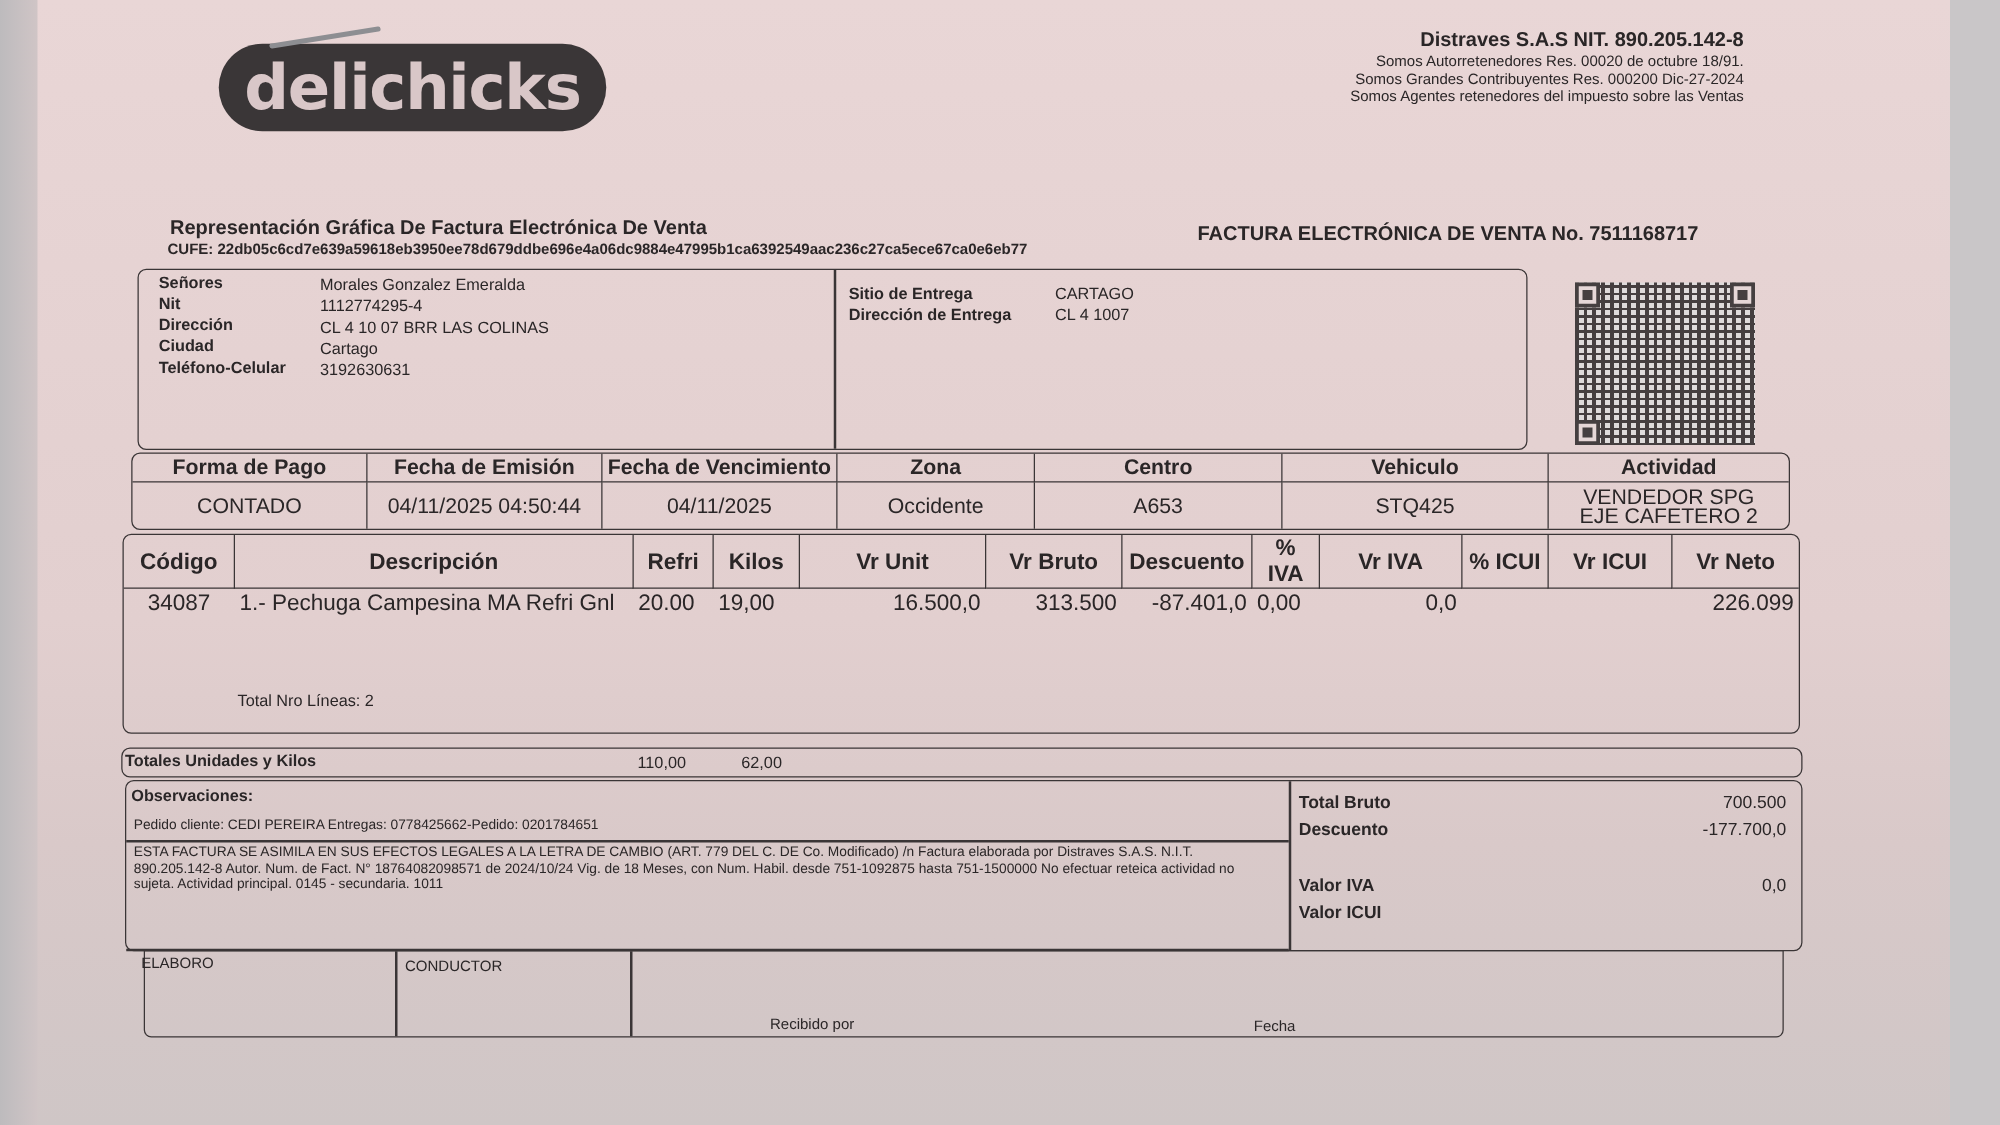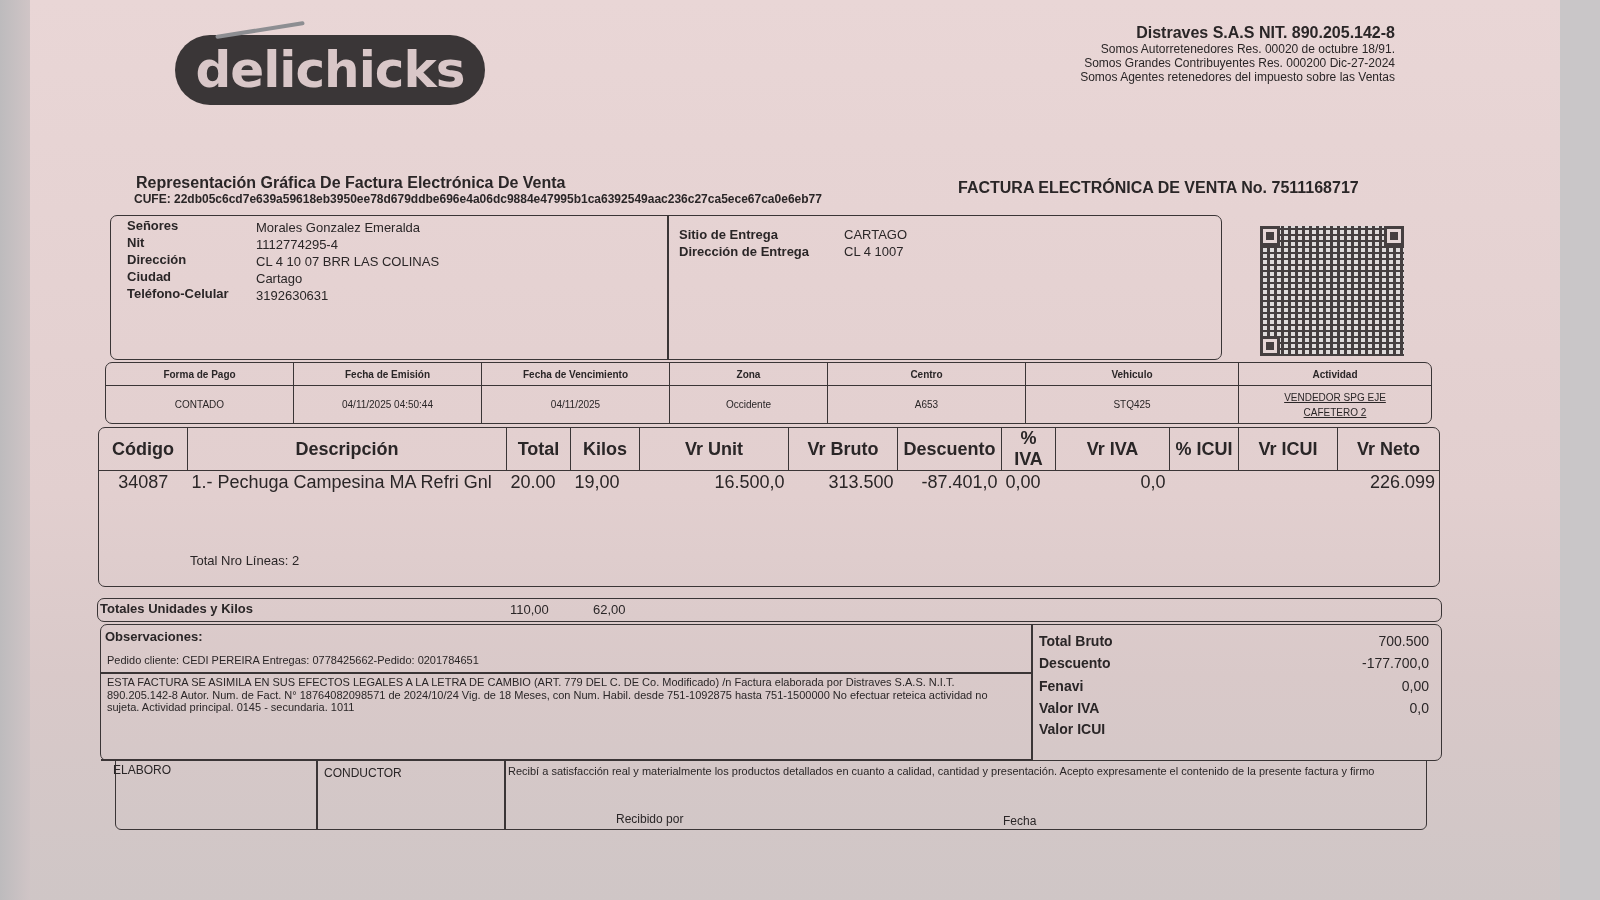--- a/index.html
+++ b/index.html
@@ -23,21 +23,21 @@
   .kv b{display:inline-block;}
   .qr{left:1260px;top:226px;width:144px;height:130px;
       background:
         repeating-linear-gradient(90deg,#2a2627 0 3px,transparent 3px 7px),
         repeating-linear-gradient(0deg,#2a2627 0 2px,transparent 2px 6px),#ddd;
       opacity:.85;}
   .qr .f{position:absolute;width:14px;height:14px;border:3px solid #2a2627;background:#e6d8d8;}
   .qr .f::after{content:"";position:absolute;left:3px;top:3px;width:8px;height:8px;background:#2a2627;}
   table{border-collapse:collapse;}
   .info{left:105px;top:362px;width:1325px;height:60px;}
-  .info table{width:100%;height:100%;font-size:10px;}
+  .info table{width:100%;height:100%;font-size:17px;}
   .info th{font-weight:bold;border-right:1.5px solid #3a3536;border-bottom:1.5px solid #3a3536;height:20px;}
   .info td{text-align:center;border-right:1.5px solid #3a3536;vertical-align:middle;line-height:15px;}
   .info th:last-child,.info td:last-child{border-right:none;}
   .items{left:98px;top:427px;width:1340px;height:158px;}
   .items table{width:100%;font-size:18px;}
   .items th{font-weight:bold;border-right:1.5px solid #3a3536;border-bottom:1.5px solid #3a3536;height:20px;padding:0 4px;}
   .items th:last-child{border-right:none;}
   .items td{height:23px;padding:0 4px;}
   .r{text-align:right;}
   .lines{left:190px;top:553px;font-size:13px;}
@@ -122,33 +122,33 @@
       <th style="width:210px">Vehiculo</th>
       <th>Actividad</th>
     </tr>
     <tr>
       <td>CONTADO</td>
       <td>04/11/2025 04:50:44</td>
       <td>04/11/2025</td>
       <td>Occidente</td>
       <td>A653</td>
       <td>STQ425</td>
-      <td style="padding:0 20px;text-decoration:underline;">VENDEDOR SPG EJE CAFETERO 2</td>
+      <td style="padding:0 20px;">VENDEDOR SPG EJE CAFETERO 2</td>
     </tr>
   </tbody>
     </table>
 </div>
 
 <div class="abs box items">
   <table>
     <tbody>
         <tr>
       <th style="width:80px">Código</th>
       <th style="width:310px">Descripción</th>
-      <th style="width:55px">Total</th>
+      <th style="width:55px">Refri</th>
       <th style="width:60px">Kilos</th>
       <th style="width:140px">Vr Unit</th>
       <th style="width:100px">Vr Bruto</th>
       <th style="width:95px">Descuento</th>
       <th style="width:45px">% IVA</th>
       <th style="width:105px">Vr IVA</th>
       <th style="width:60px">% ICUI</th>
       <th style="width:90px">Vr ICUI</th>
       <th>Vr Neto</th>
     </tr>
@@ -180,26 +180,24 @@
 <div class="abs box obs">
   <div class="split"></div>
   <div class="hl" style="top:47px;width:930px;"></div>
   <div class="hl" style="top:134px;width:930px;"></div>
   <div class="obs-title">Observaciones:</div>
   <div class="obs-pedido">Pedido cliente: CEDI PEREIRA Entregas: 0778425662-Pedido: 0201784651</div>
   <div class="obs-legal">ESTA FACTURA SE ASIMILA EN SUS EFECTOS LEGALES A LA LETRA DE CAMBIO (ART. 779 DEL C. DE Co. Modificado) /n Factura elaborada por Distraves S.A.S. N.I.T. 890.205.142-8 Autor. Num. de Fact. N° 18764082098571 de 2024/10/24 Vig. de 18 Meses, con Num. Habil. desde 751-1092875 hasta 751-1500000 No efectuar reteica actividad no sujeta. Actividad principal. 0145 - secundaria. 1011</div>
 
   <div class="sum" style="top:8px"><span>Total Bruto</span><span class="sv">700.500</span></div>
   <div class="sum" style="top:30px"><span>Descuento</span><span class="sv">-177.700,0</span></div>
-  <div class="sum" style="top:53px"><span>Fenavi</span><span class="sv">0,00</span></div>
   <div class="sum" style="top:75px"><span>Valor IVA</span><span class="sv">0,0</span></div>
   <div class="sum" style="top:96px"><span>Valor ICUI</span><span class="sv"></span></div>
 </div>
 
 <div class="abs box sign">
   <div class="c" style="left:200px"></div>
   <div class="c" style="left:388px"></div>
   <div class="t" style="left:-3px;top:2px">ELABORO</div>
   <div class="t" style="left:208px;top:5px">CONDUCTOR</div>
-  <div class="t" style="left:392px;top:4px;width:920px;line-height:13px;font-size:11px">Recibí a satisfacción real y materialmente los productos detallados en cuanto a calidad, cantidad y presentación. Acepto expresamente el contenido de la presente factura y firmo</div>
   <div class="t" style="left:500px;top:51px">Recibido por</div>
   <div class="t" style="left:887px;top:53px">Fecha</div>
 </div>
 
 </body></html>

